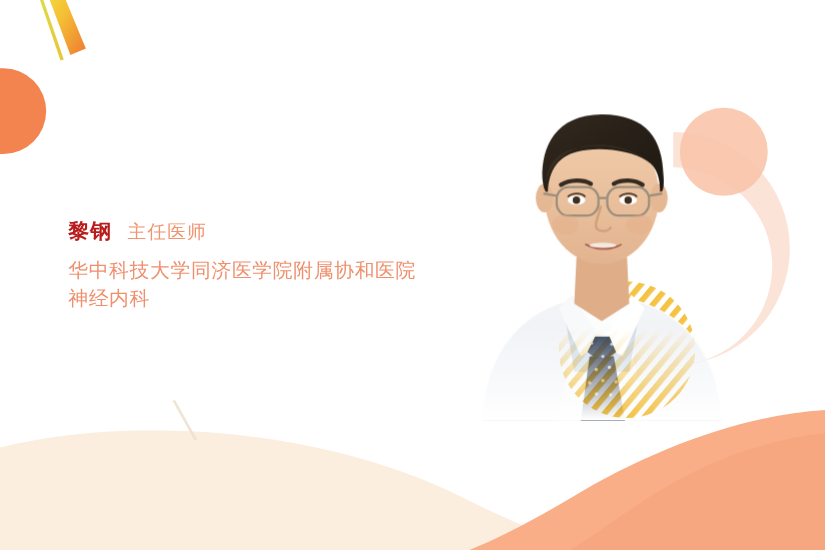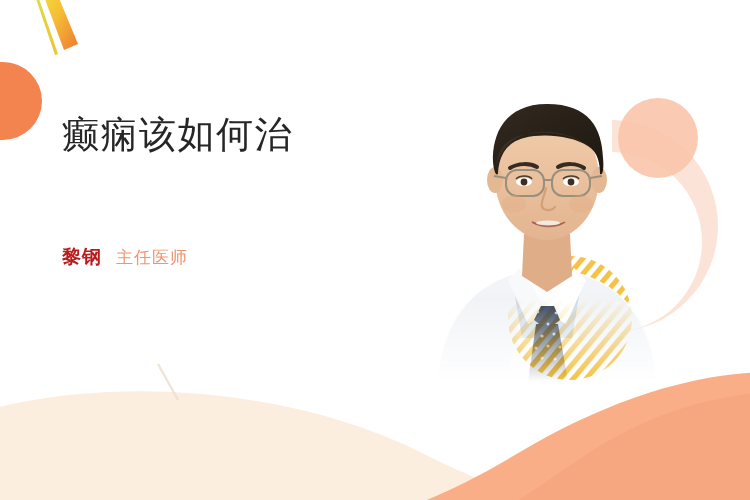--- a/index.html
+++ b/index.html
@@ -234,23 +234,24 @@
         <path d="M 100 160 C 110 165 124 165 133 160" stroke="#a85f4f" stroke-width="1.4" fill="none"></path>
         <ellipse cx="116" cy="161" rx="12" ry="2.4" fill="#f6f2ec" opacity="0.85"></ellipse>
 
         <ellipse cx="82" cy="142" rx="12" ry="9" fill="#e2ab85" opacity="0.35"></ellipse>
         <ellipse cx="149" cy="142" rx="12" ry="9" fill="#e2ab85" opacity="0.35"></ellipse>
       </g>
     </svg>
   </div>
 
   <div class="text-block">
-    <h1 class="cover-title">癫痫该如何治</h1>
 
     <div class="doctor-line">
       <span class="doctor-name">黎钢</span><span class="doctor-rank">主任医师</span>
     </div>
 
     <div class="affiliation">
+      <span class="affiliation-line">华中科技大学同济医学院附属协和医院</span>
+      <span class="affiliation-line">神经内科</span>
     </div>
   </div>
 
 </div>
 
 </body></html>

